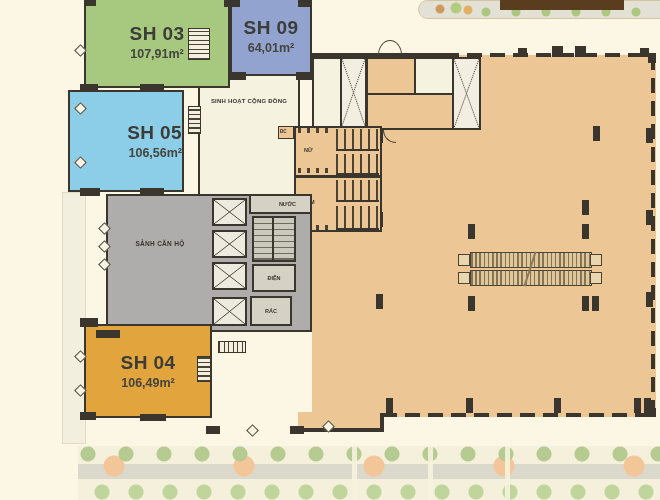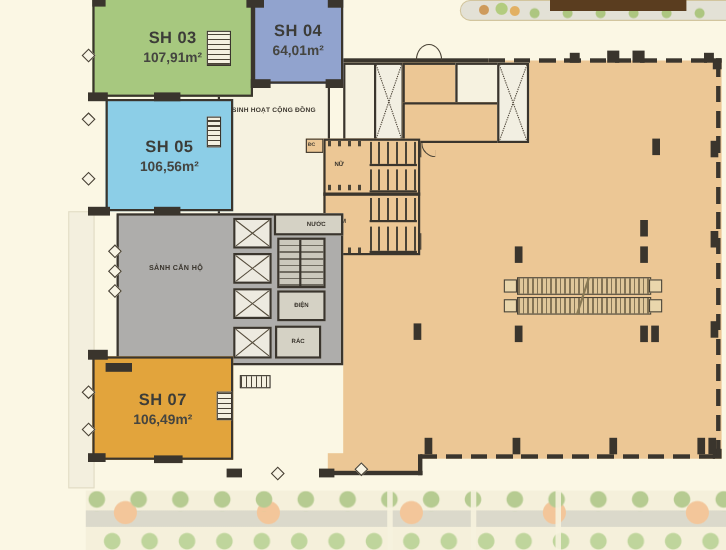--- a/index.html
+++ b/index.html
@@ -1,21 +1,21 @@
 <!DOCTYPE html>
 <html><head>
 <meta charset="utf-8">
 <style>
   html,body{margin:0;padding:0;}
   body{font-family:"Liberation Sans", sans-serif;}
   #canvas{position:relative;width:660px;height:500px;background:#FBF7E4;overflow:hidden;}
   .abs{position:absolute;}
   .room{position:absolute;box-sizing:border-box;border:2.5px solid #3A352D;
         display:flex;flex-direction:column;align-items:center;justify-content:center;}
-  .unit-name{font-weight:bold;font-size:15px;color:#3C3C38;letter-spacing:.4px;}
+  .unit-name{font-weight:bold;font-size:19px;color:#3C3C38;letter-spacing:.4px;}
   .unit-area{font-weight:bold;font-size:12.5px;color:#454540;margin-top:2px;}
   .tiny{font-weight:bold;color:#3A352D;white-space:nowrap;}
   .wallseg{position:absolute;background:#3A352D;}
   .col{position:absolute;background:#3A352D;width:7px;height:15px;}
   .dashH{position:absolute;height:3.5px;background:repeating-linear-gradient(90deg,#3A352D 0 15px,transparent 15px 23px);}
   .dashV{position:absolute;width:3.5px;background:repeating-linear-gradient(180deg,#3A352D 0 15px,transparent 15px 23px);}
   .diamond{position:absolute;width:9px;height:9px;border:1.3px solid #4A4336;background:#F8F4E4;transform:rotate(45deg);box-sizing:border-box;}
   .xbox{position:absolute;box-sizing:border-box;border:2px solid #3A352D;background:#F2EFE2;}
   .xbox svg{position:absolute;left:0;top:0;width:100%;height:100%;}
   .ladder{position:absolute;box-sizing:border-box;border:1.5px solid #3A352D;background-color:#F4F0E0;
@@ -189,29 +189,29 @@
 
   <div class="diamond" style="left:100px;top:224px;"></div>
   <div class="diamond" style="left:100px;top:242px;"></div>
   <div class="diamond" style="left:100px;top:260px;"></div>
 
   <div class="room" style="left:84px;top:-4px;width:146px;height:92px;background:#A7C87F;">
     <span class="unit-name">SH 03</span>
     <span class="unit-area">107,91m²</span>
   </div>
   <div class="room" style="left:230px;top:-4px;width:82px;height:80px;background:#91A3CE;">
-    <span class="unit-name">SH 04</span>
+    <span class="unit-name">SH 09</span>
     <span class="unit-area">64,01m²</span>
   </div>
-  <div class="room" style="left:96px;top:90px;width:116px;height:102px;background:#8CCEE7;">
+  <div class="room" style="left:68px;top:90px;width:116px;height:102px;background:#8CCEE7;align-items:flex-end;">
     <span class="unit-name">SH 05</span>
     <span class="unit-area">106,56m²</span>
   </div>
   <div class="room" style="left:84px;top:324px;width:128px;height:94px;background:#E2A43C;">
-    <span class="unit-name">SH 07</span>
+    <span class="unit-name">SH 04</span>
     <span class="unit-area">106,49m²</span>
   </div>
 
   <div class="ladder" style="left:188px;top:28px;width:22px;height:32px;"></div>
   <div class="ladder" style="left:188px;top:106px;width:13px;height:28px;"></div>
   <div class="ladder" style="left:197px;top:356px;width:14px;height:26px;"></div>
   <div class="ladderH" style="left:218px;top:341px;width:28px;height:12px;"></div>
   <div class="wallseg" style="left:96px;top:330px;width:24px;height:8px;"></div>
 
   <div class="wallseg" style="left:84px;top:0;width:12px;height:6px;"></div>

